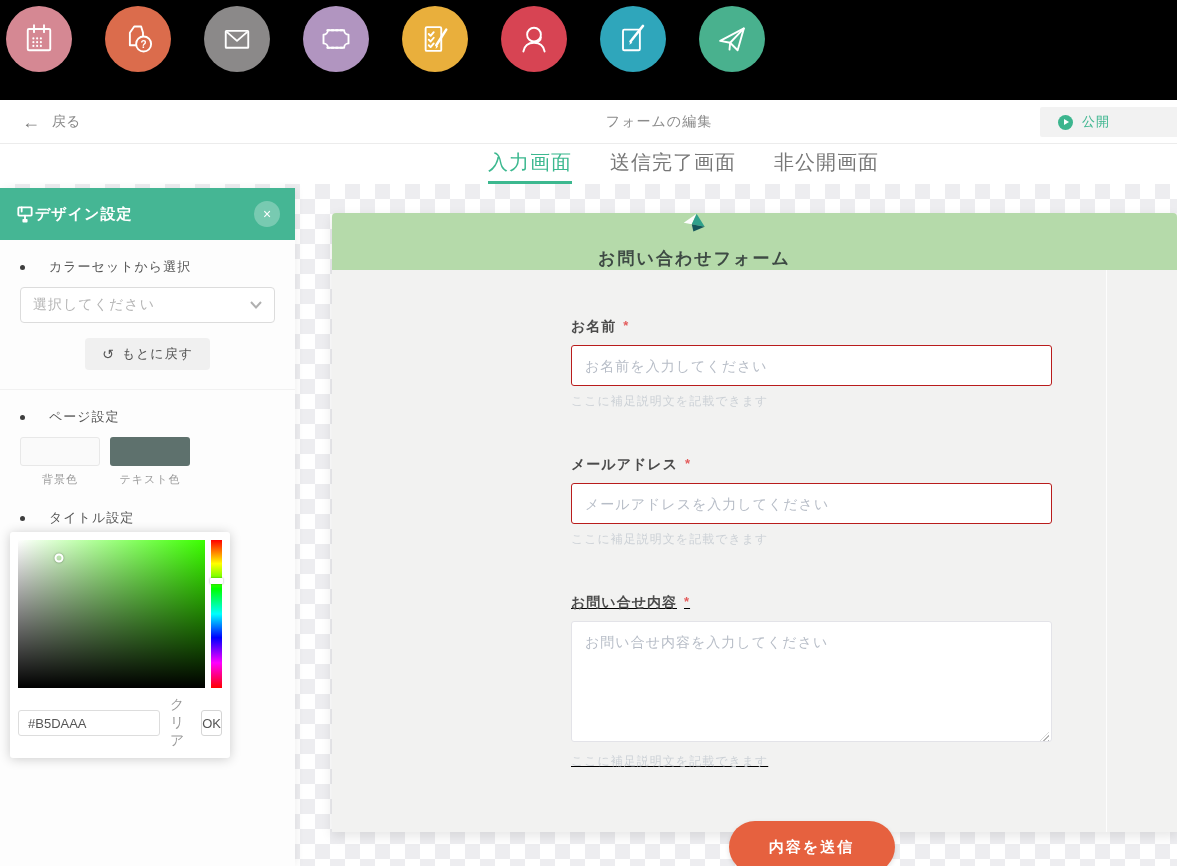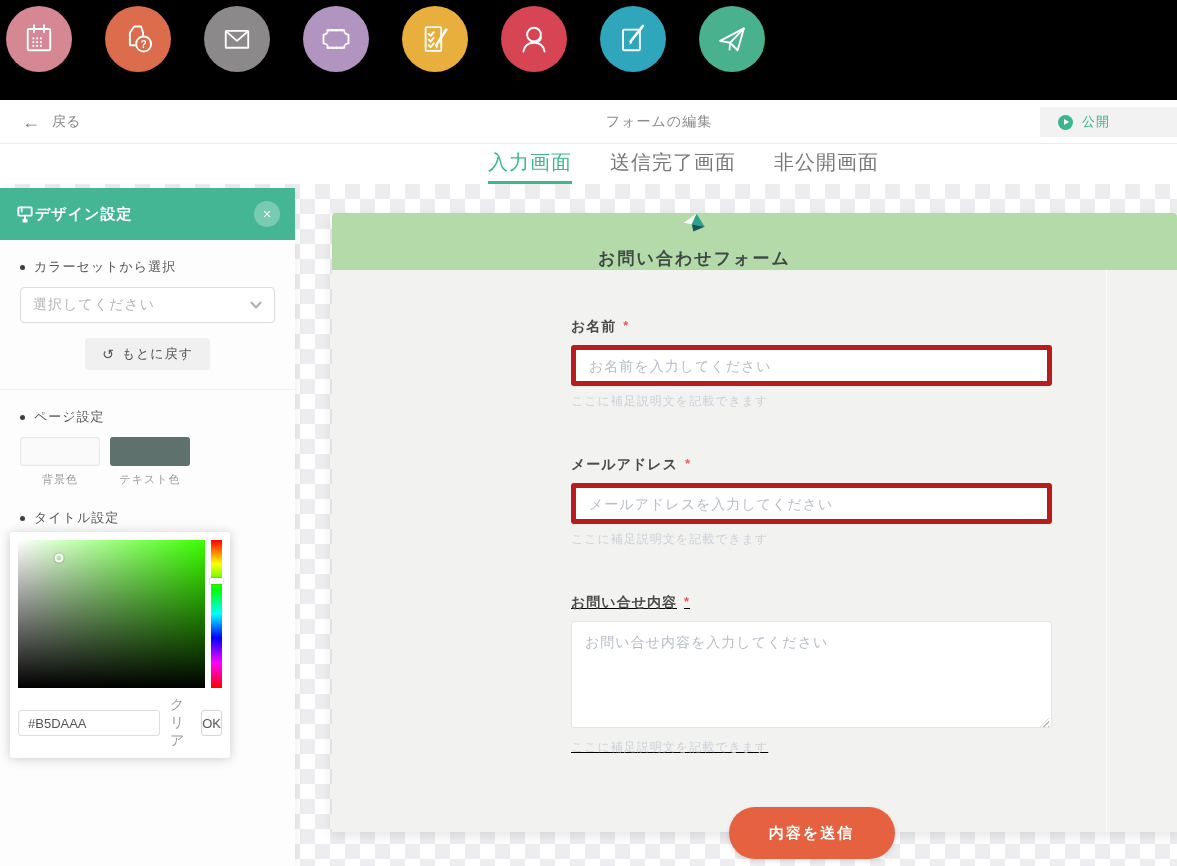--- a/index.html
+++ b/index.html
@@ -37,21 +37,21 @@
     background-size:30px 30px; }
 
   
   .design-panel { position:absolute; left:0; top:4px; width:295px; bottom:0; background:#fdfdfd;
                   box-shadow:2px 0 8px rgba(0,0,0,0.06); }
   .panel-header { height:52px; background:#45B694; display:flex; align-items:center; padding:0 15px; }
   .panel-title { color:#fff; font-size:15px; font-weight:bold; letter-spacing:1px; }
   .panel-header svg.picon { width:20px; height:20px; stroke:#fff; fill:none; stroke-width:2.2; stroke-linecap:round; stroke-linejoin:round; }
   .panel-close { margin-left:auto; width:26px; height:26px; border-radius:50%; background:rgba(255,255,255,0.28);
                  color:#fff; font-size:14px; display:flex; align-items:center; justify-content:center; cursor:pointer; }
-  .section-label { display:flex; align-items:center; gap:9px; color:#555; font-size:13px; margin:18px 20px 11px; letter-spacing:1px; }
+  .section-label { display:flex; align-items:center; gap:24px; color:#555; font-size:13px; margin:18px 20px 11px; letter-spacing:1px; }
   .bullet { width:5px; height:5px; border-radius:50%; background:#3e3e3e; flex:0 0 auto; }
   .select-box { margin:0 20px; height:36px; background:#fff; border:1px solid #dcdcdc; border-radius:4px;
                 display:flex; align-items:center; padding:0 12px; cursor:pointer; }
   .select-placeholder { color:#b5b5b5; font-size:14px; letter-spacing:1px; }
   .select-chevron { margin-left:auto; width:12px; height:8px; stroke:#b0b0b0; fill:none; stroke-width:2; }
   .reset-btn { margin:15px auto 0; width:fit-content; display:flex; align-items:center; gap:7px; background:#f0f0f0;
                border-radius:4px; padding:7px 17px; color:#555; font-size:13px; cursor:pointer; letter-spacing:1px; }
   .reset-icon { font-size:14px; color:#555; }
   .panel-divider { height:1px; background:#f1f1f1; margin-top:19px; }
   .swatch-row { display:flex; gap:10px; margin:0 20px; }
@@ -83,25 +83,25 @@
                border-radius:4px 0 0 0; box-shadow:0 4px 12px rgba(0,0,0,0.1); }
   .form-header { height:57px; border-radius:4px 4px 0 0; display:flex; align-items:center; justify-content:center;
                  gap:13px; padding-right:120px;flex-direction:column; }
   .form-logo { width:30px; height:26px; }
   .form-title { font-size:17px; font-weight:bold; color:#3E4A44; letter-spacing:2px; }
   .col-divider { position:absolute; top:57px; bottom:0; left:774px; width:1px; background:rgba(255,255,255,0.85); }
   .form-body { padding:48px 125px 0 239px; }
   .field { margin-bottom:46px; }
   .field-label { font-size:14px; font-weight:bold; color:#4b4b4b; margin-bottom:9px; letter-spacing:1px; }
   .req-mark { color:#e35b5b; margin-left:7px; font-size:13px; vertical-align:top; }
-  .tinput { width:100%; height:41px; background:#fff; border:5px solid #b91c1c; border-radius:3px; padding:0 13px;
+  .tinput { width:100%; height:41px; background:#fff; border:1px solid #b91c1c; border-radius:3px; padding:0 13px;
             font-size:14px; color:#333; font-family:"Liberation Sans","DejaVu Sans",sans-serif; }
   .tinput::placeholder, .tarea::placeholder { color:#b7bdc7; letter-spacing:1px; }
   .tarea-wrap { position:relative; }
-  .tarea { width:100%; height:107px; background:#fff; border:1px solid #e3e3e8; border-radius:3px; padding:12px 13px;
+  .tarea { width:100%; height:121px; background:#fff; border:1px solid #e3e3e8; border-radius:3px; padding:12px 13px;
            font-size:14px; color:#333; resize:none; font-family:"Liberation Sans","DejaVu Sans",sans-serif; }
   .resize-grip { position:absolute; right:3px; bottom:5px; width:9px; height:9px;
     background:repeating-linear-gradient(135deg, transparent 0 2px, #b3b3b3 2px 3.2px);
     clip-path:polygon(100% 0, 100% 100%, 0 100%); }
   .helper-text { font-size:12px; color:#ccd1d6; margin-top:7px; letter-spacing:1px; }
   .submit-wrap { text-align:center; margin-top:51px; }
   .submit-btn { width:166px; height:52px; border:none; border-radius:26px; color:#fff; font-size:15px; font-weight:bold;
                 letter-spacing:2px; cursor:pointer; box-shadow:0 2px 5px rgba(0,0,0,0.12);
                 font-family:"Liberation Sans","DejaVu Sans",sans-serif; }
 </style>

